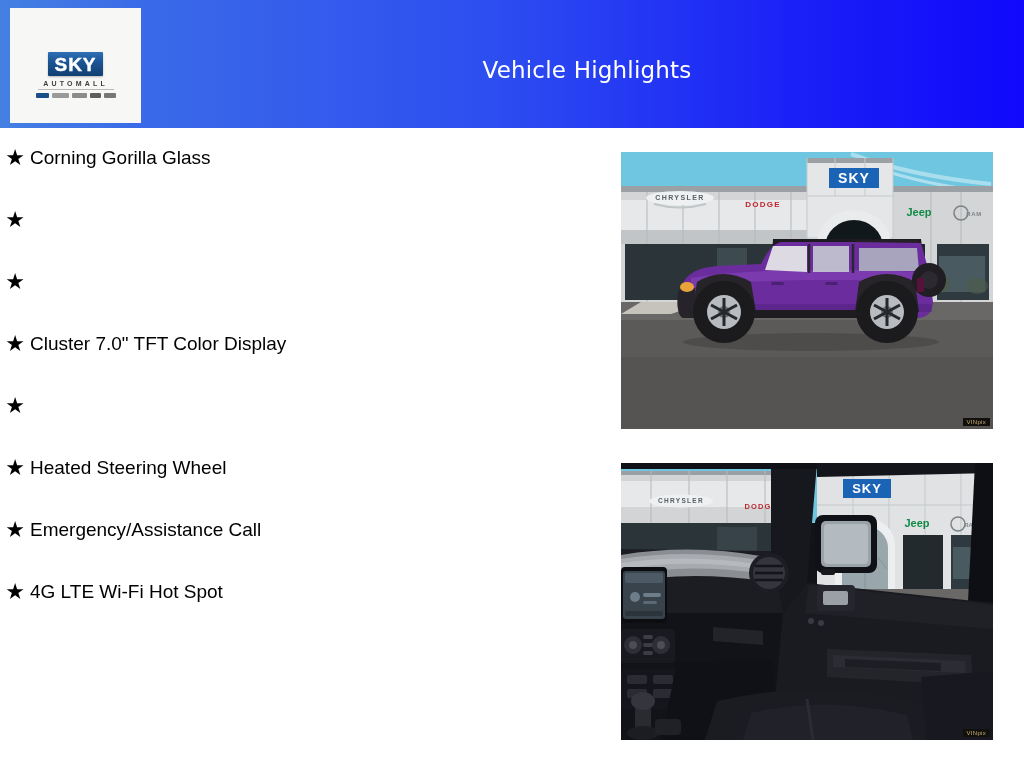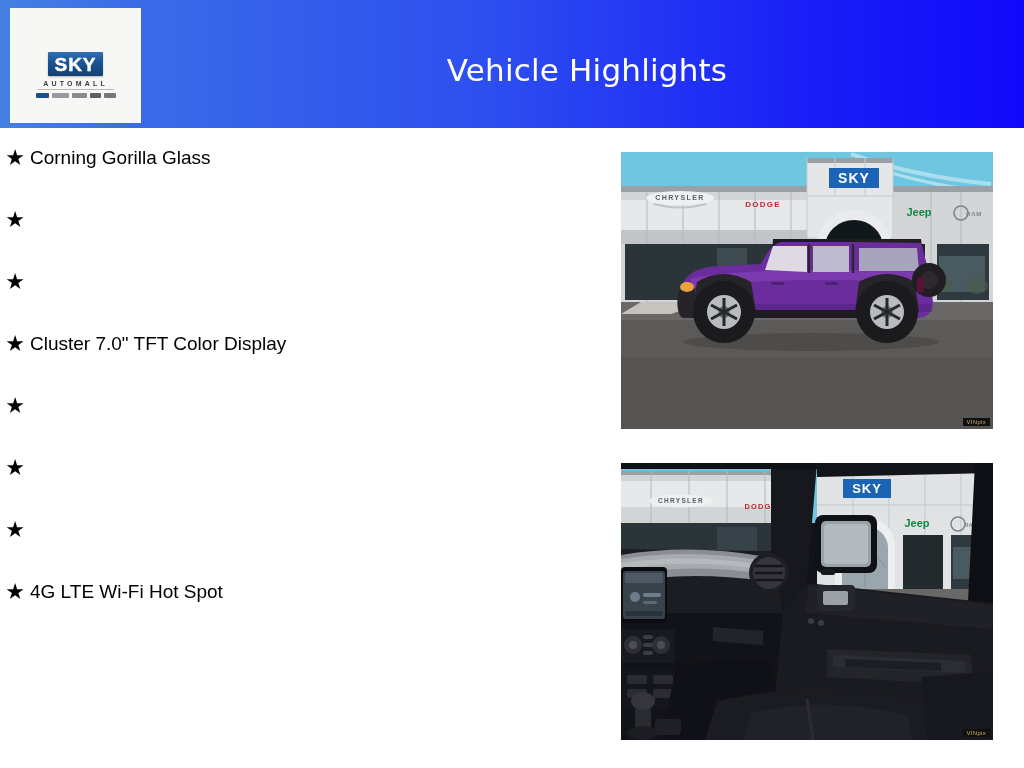--- a/index.html
+++ b/index.html
@@ -89,21 +89,21 @@
   .header-title {
     position: absolute;
     left: 150px;
     top: 0;
     width: 874px;
     height: 140px;
     display: flex;
     align-items: center;
     justify-content: center;
     color: #ffffff;
-    font-size: 31px;
+    font-size: 23px;
     font-weight: 400;
     letter-spacing: 0.2px;
     font-family: "DejaVu Sans", sans-serif;
   }
 
   
   .features {
     position: absolute;
     left: 0;
     top: 140px;
@@ -205,24 +205,26 @@
     <span class="bullet-star">★</span>
     <span class="feature-text">Cluster 7.0" TFT Color Display</span>
   </div>
 
   <div class="feature-row">
     <span class="bullet-star">★</span>
   </div>
 
   <div class="feature-row">
     <span class="bullet-star">★</span>
-  </div>
-
-  <div class="feature-row">
-    <span class="bullet-star">★</span>
+    <span class="feature-text">Heated Steering Wheel</span>
+  </div>
+
+  <div class="feature-row">
+    <span class="bullet-star">★</span>
+    <span class="feature-text">Emergency/Assistance Call</span>
   </div>
 
   <div class="feature-row">
     <span class="bullet-star">★</span>
     <span class="feature-text">4G LTE Wi-Fi Hot Spot</span>
   </div>
 
 </div>
 
 <div class="photo" id="photo-exterior">

